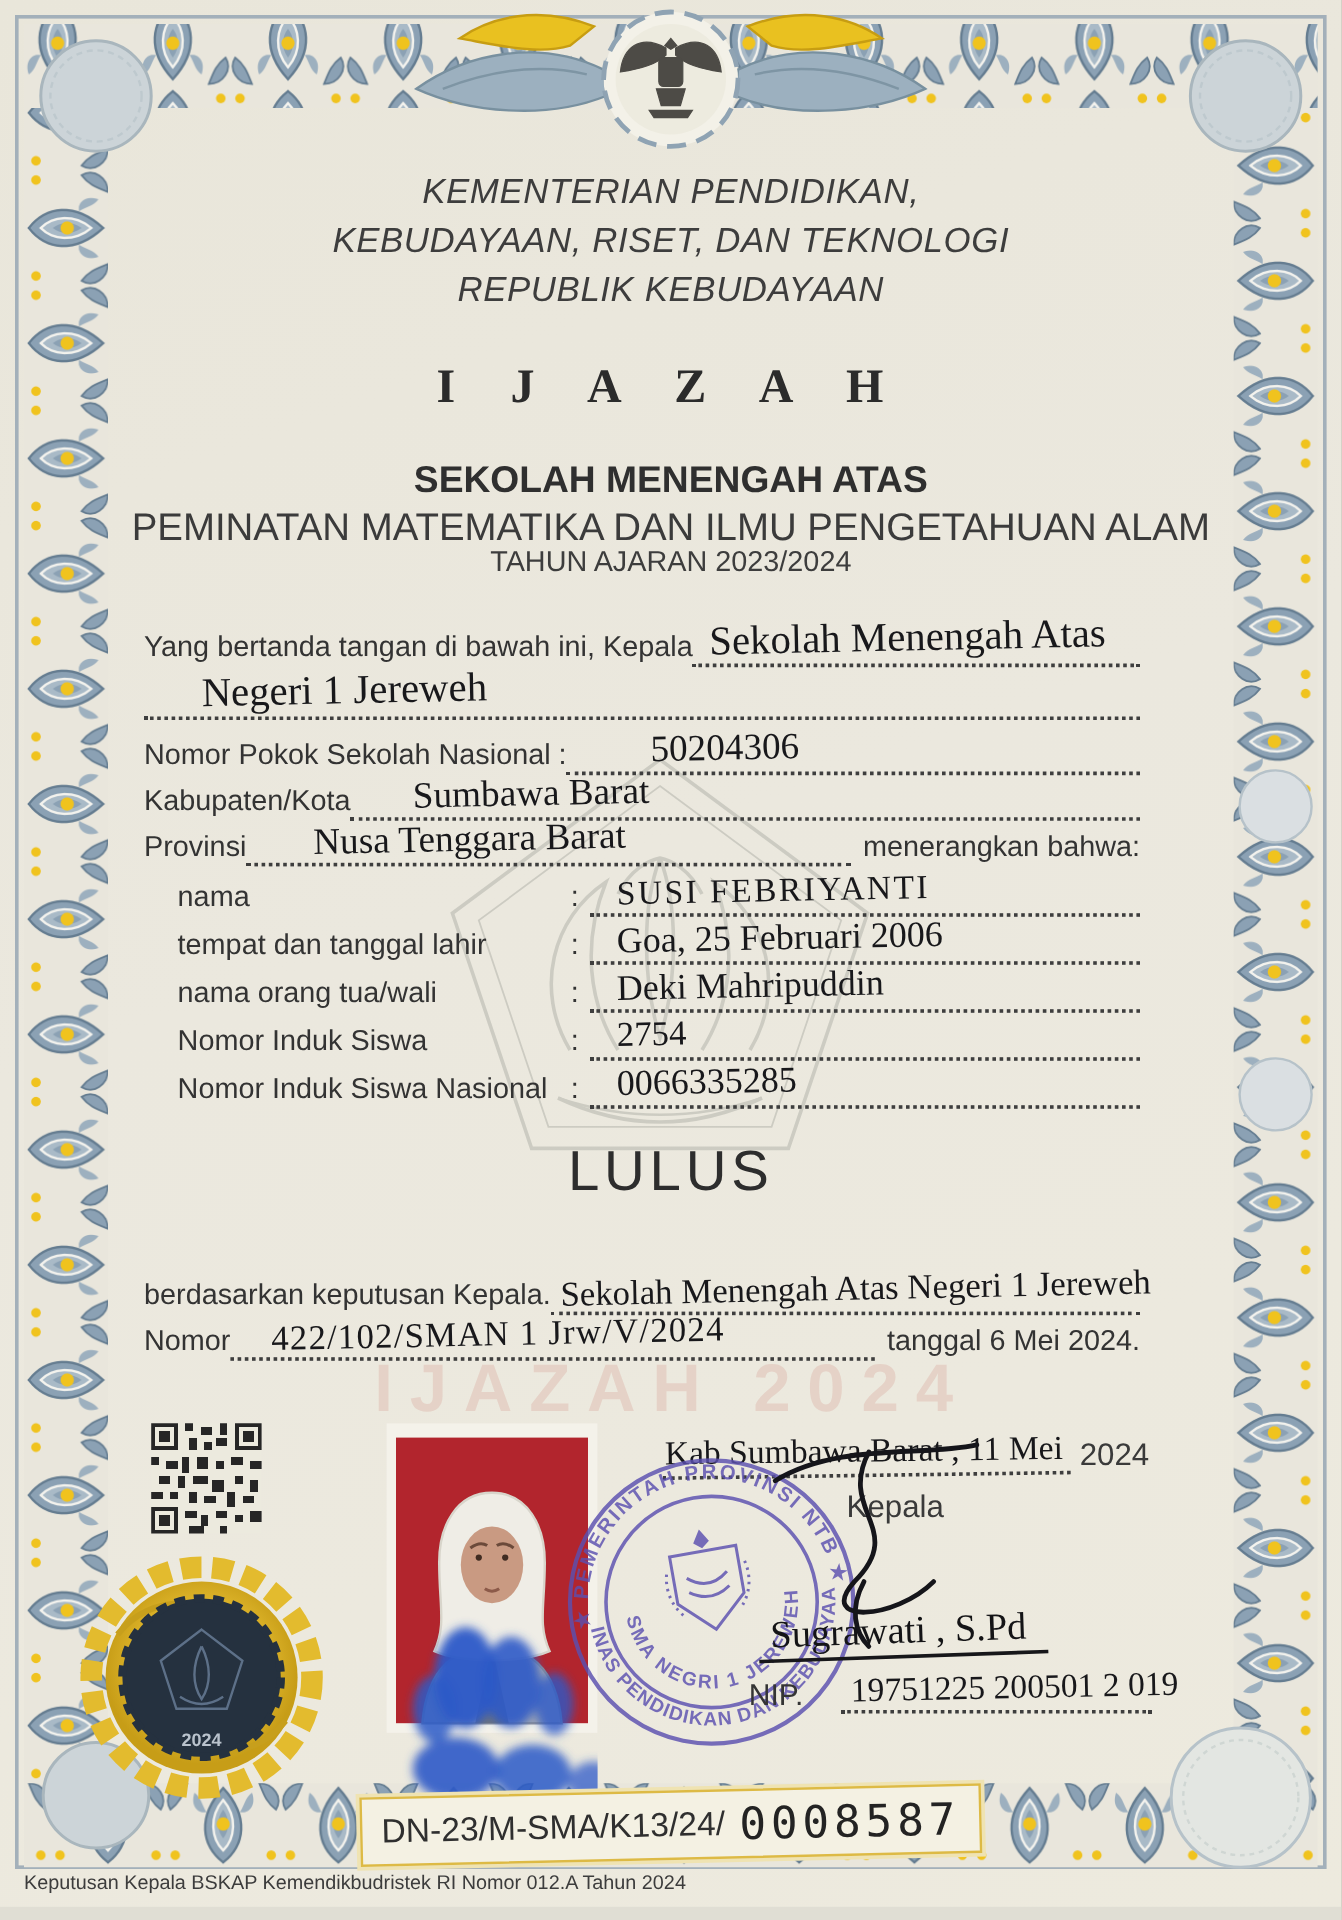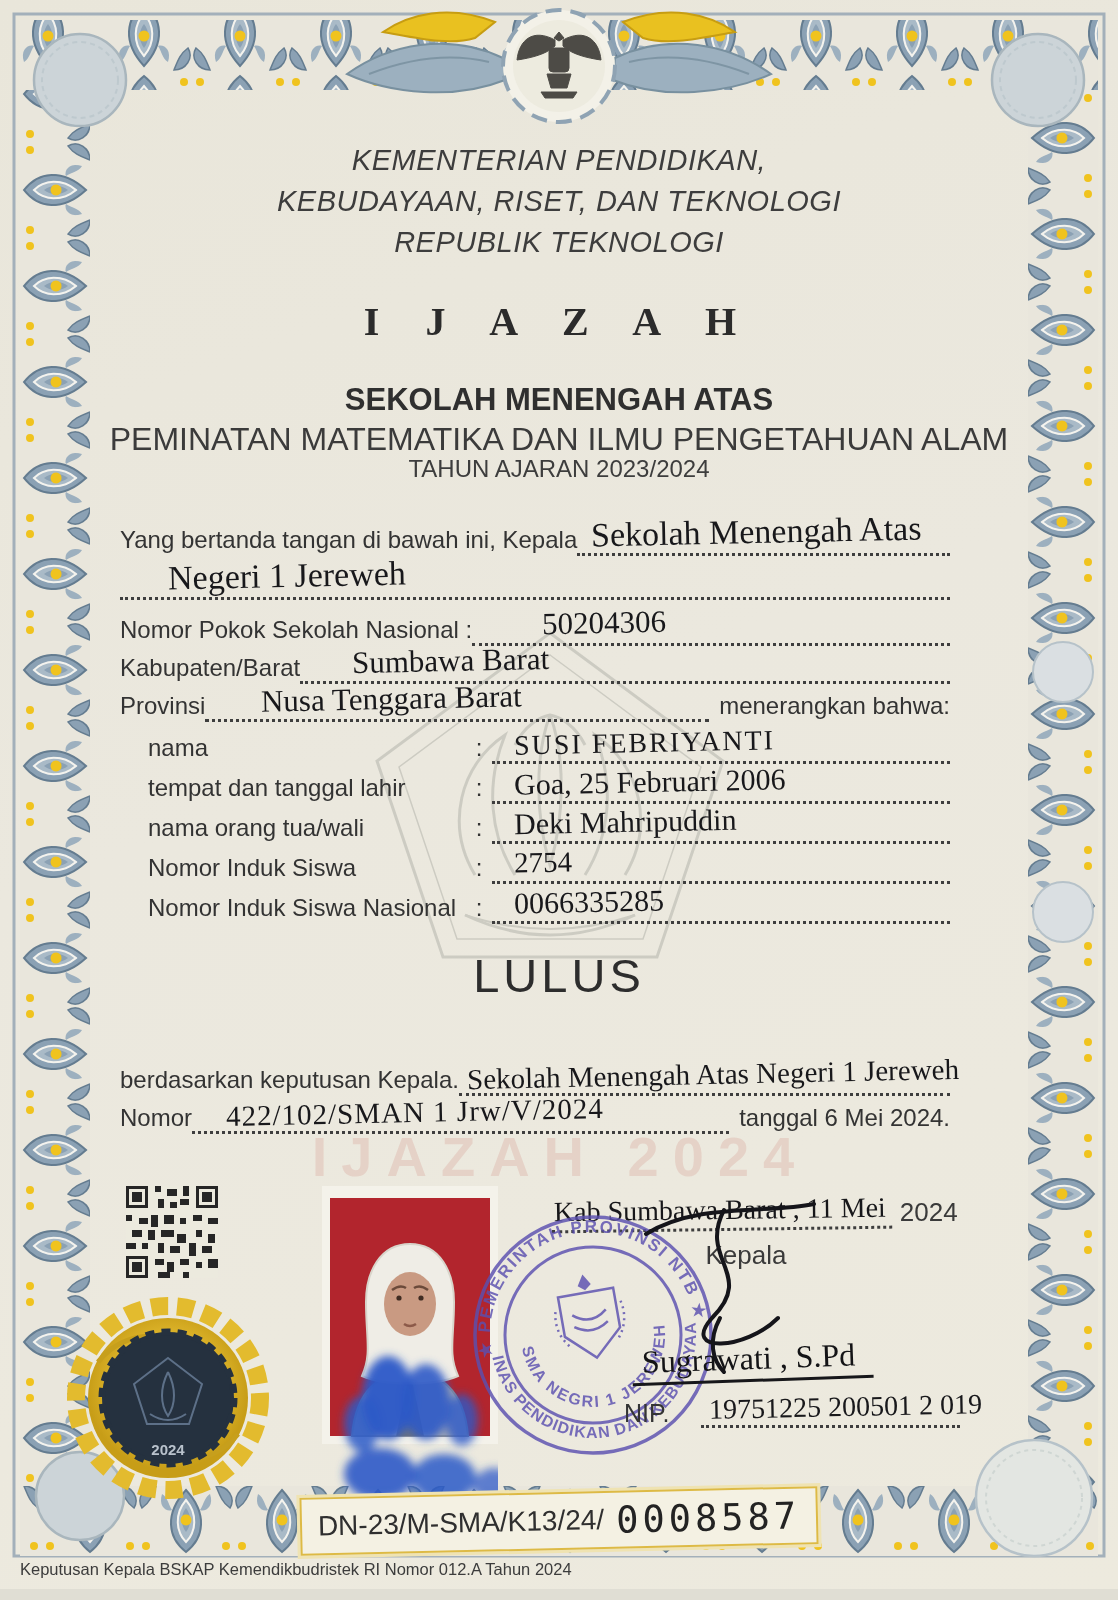--- a/index.html
+++ b/index.html
@@ -120,21 +120,21 @@
       <path d="M185,90 C170,130 170,190 185,240 C200,190 200,130 185,90"></path>
       <path d="M150,120 C160,100 175,92 185,90 C195,92 210,100 220,120"></path>
       <path d="M100,290 Q185,330 270,290"></path>
       <path d="M100,290 Q185,318 270,290" stroke-width="2"></path>
     </g>
   </svg>
 
   <div class="abs ctr ministry">
     <div>KEMENTERIAN PENDIDIKAN,</div>
     <div>KEBUDAYAAN, RISET, DAN TEKNOLOGI</div>
-    <div>REPUBLIK TEKNOLOGI</div>
+    <div>REPUBLIK KEBUDAYAAN</div>
   </div>
 
   <div class="abs ctr title">I J A Z A H</div>
   <div class="abs ctr schooltype">SEKOLAH MENENGAH ATAS</div>
   <div class="abs ctr program">PEMINATAN MATEMATIKA DAN ILMU PENGETAHUAN ALAM</div>
   <div class="abs ctr tahun">TAHUN AJARAN 2023/2024</div>
 
   <div class="row" style="top:512px">
     <span class="lbl">Yang bertanda tangan di bawah ini, Kepala</span>
     <span class="dotline">
@@ -146,21 +146,21 @@
       <span class="hand" style="left:48px;font-size:34px">Negeri 1 Jereweh</span>
     </span>
   </div>
   <div class="row" style="top:602px">
     <span class="lbl">Nomor Pokok Sekolah Nasional :</span>
     <span class="dotline">
       <span class="hand" style="left:70px;font-size:31px">50204306</span>
     </span>
   </div>
   <div class="row" style="top:640px">
-    <span class="lbl">Kabupaten/Barat</span>
+    <span class="lbl">Kabupaten/Kota</span>
     <span class="dotline">
       <span class="hand" style="left:52px;font-size:31px">Sumbawa Barat</span>
     </span>
   </div>
   <div class="row" style="top:678px">
     <span class="lbl">Provinsi</span>
     <span class="dotline">
       <span class="hand" style="left:56px;font-size:31px">Nusa Tenggara Barat</span>
     </span>
     <span class="trail">menerangkan bahwa:</span>

